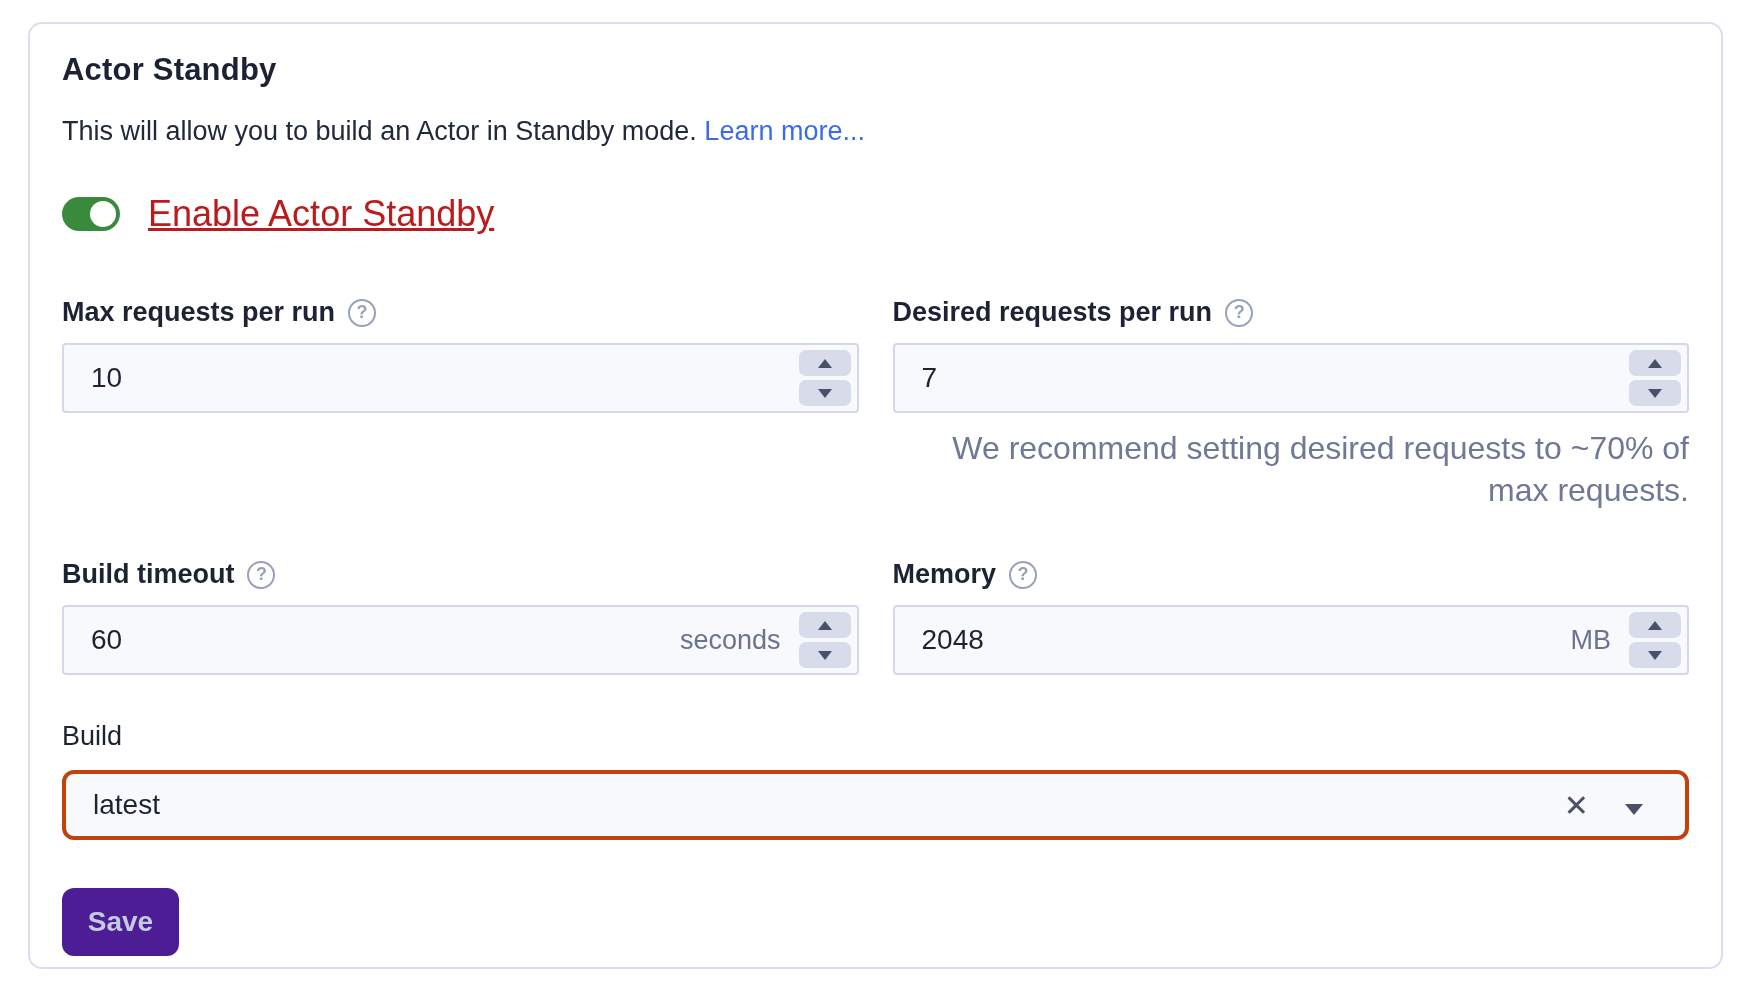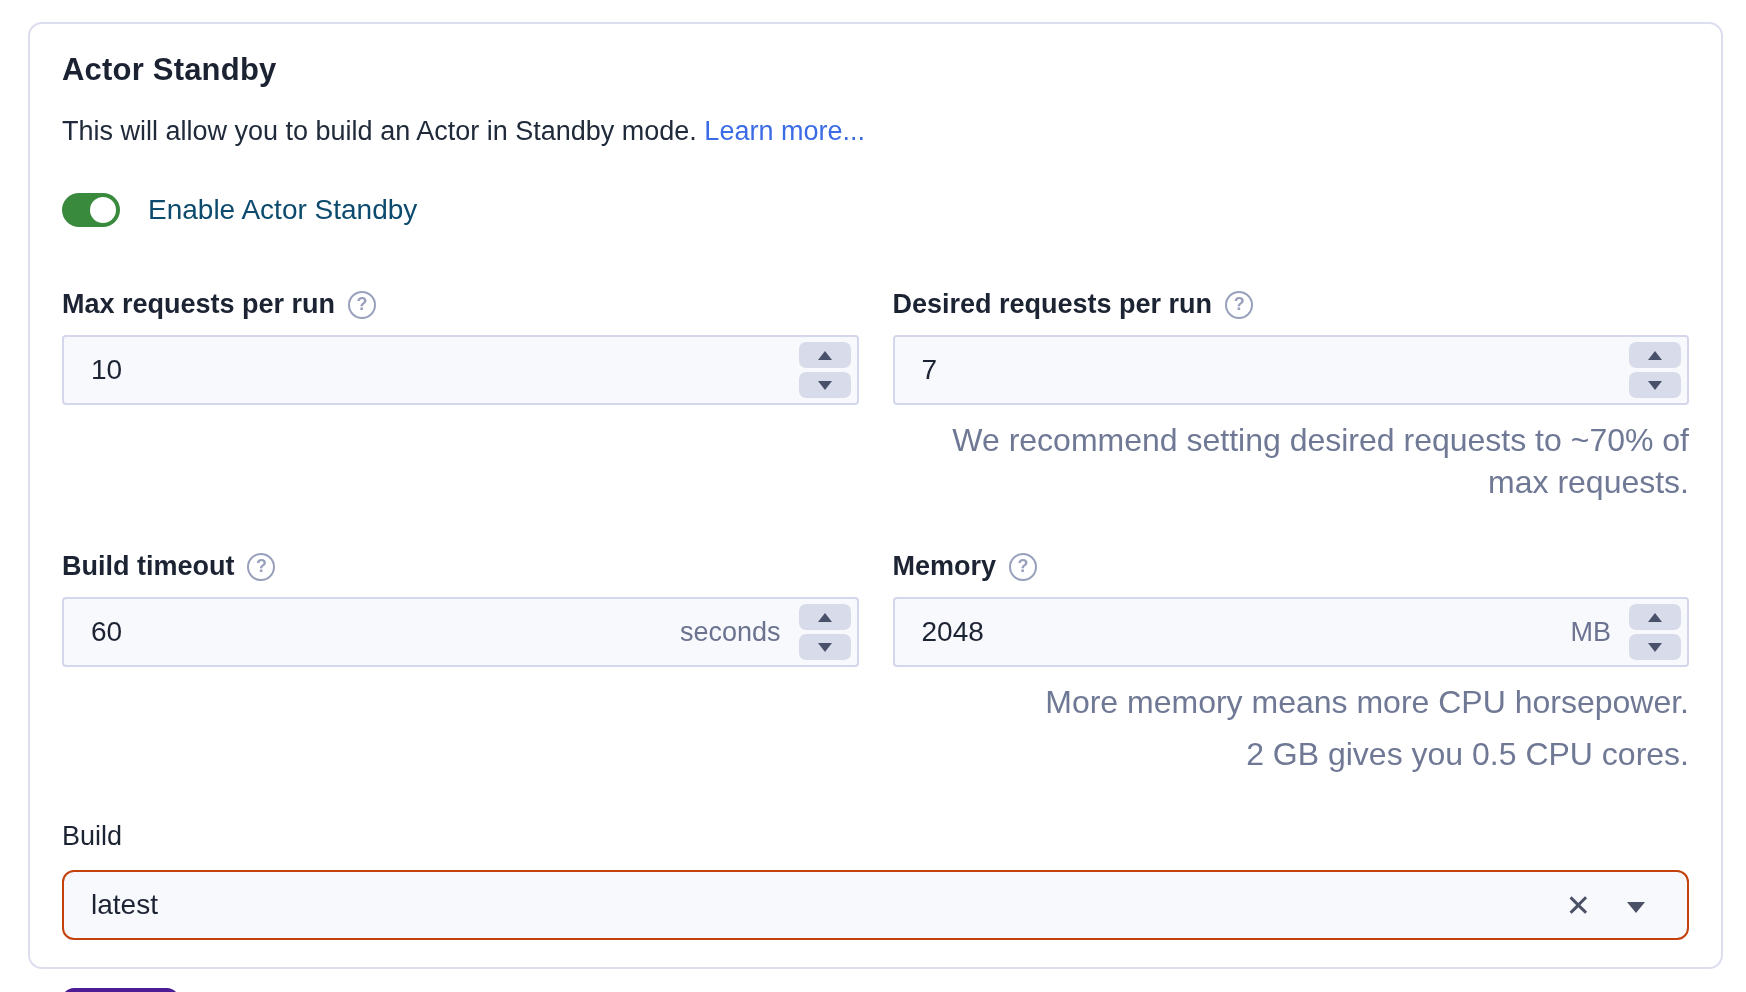--- a/index.html
+++ b/index.html
@@ -21,21 +21,21 @@
   .link { color:#3b6ce6; cursor:pointer; text-decoration:none; }
   .toggle-row { margin-top:44px; display:flex; align-items:center; gap:28px; }
   .toggle {
     width:58px; height:34px; border-radius:17px; background:#3a8a3e;
     position:relative; cursor:pointer; flex:0 0 auto;
   }
   .toggle-knob {
     position:absolute; right:4px; top:4px; width:26px; height:26px;
     border-radius:50%; background:#ffffff;
   }
-  .toggle-label { font-size:28px; color:#0c4a6e; }
+  .toggle-label { font-size:36px; color:#b91c1c;text-decoration:underline; }
   .form-grid {
     margin-top:46px;
     display:grid; grid-template-columns:1fr 1fr;
     column-gap:34px; row-gap:32px;
   }
   .field-label {
     display:flex; align-items:center; gap:13px;
     font-size:27px; font-weight:600; color:#1c2333; margin-bottom:15px;margin-top:16px;
   }
   .help-icon {
@@ -77,21 +77,21 @@
     width:0; height:0;
     border-left:7px solid transparent; border-right:7px solid transparent;
     border-top:9px solid #49516a;
   }
   .helper { margin-top:15px; font-size:32px; color:#6f7894; line-height:1.3;text-align:right; }
   .helper-line + .helper-line { margin-top:10px; }
   .build-section { margin-top:46px; }
   .build-label { font-size:27px; font-weight:400; color:#1c2333; margin-bottom:18px;margin-top:28px; }
   .select-wrap {
     position:relative; height:70px; width:100%;
-    border:2px solid #c2410c; border-radius:12px; background:#f8f9fd;
+    border:4px solid #c2410c; border-radius:12px; background:#f8f9fd;
     cursor:pointer;
   }
   .select-value {
     position:absolute; left:27px; top:0; height:100%;
     display:flex; align-items:center; font-size:28px; color:#1c2333;
   }
   .clear-icon {
     position:absolute; right:96px; top:0; height:100%;
     display:flex; align-items:center;
     font-size:30px; color:#4a5166; cursor:pointer;
@@ -194,24 +194,20 @@
         <input class="num-input" type="text" value="2048" style="">
         <span class="unit-suffix">MB</span>
         <div class="steppers">
           <button class="step-btn">
               <span class="tri-up"></span>
             </button>
           <button class="step-btn">
               <span class="tri-down"></span>
             </button>
         </div>
-      </div>
-      <div class="helper">
-        <div class="helper-line">More memory means more CPU horsepower.</div>
-        <div class="helper-line">2 GB gives you 0.5 CPU cores.</div>
       </div>
     </div>
 
   </div>
 
   
   <div class="build-section">
     <div class="build-label">Build</div>
     <div class="select-wrap">
       <span class="select-value">latest</span>

